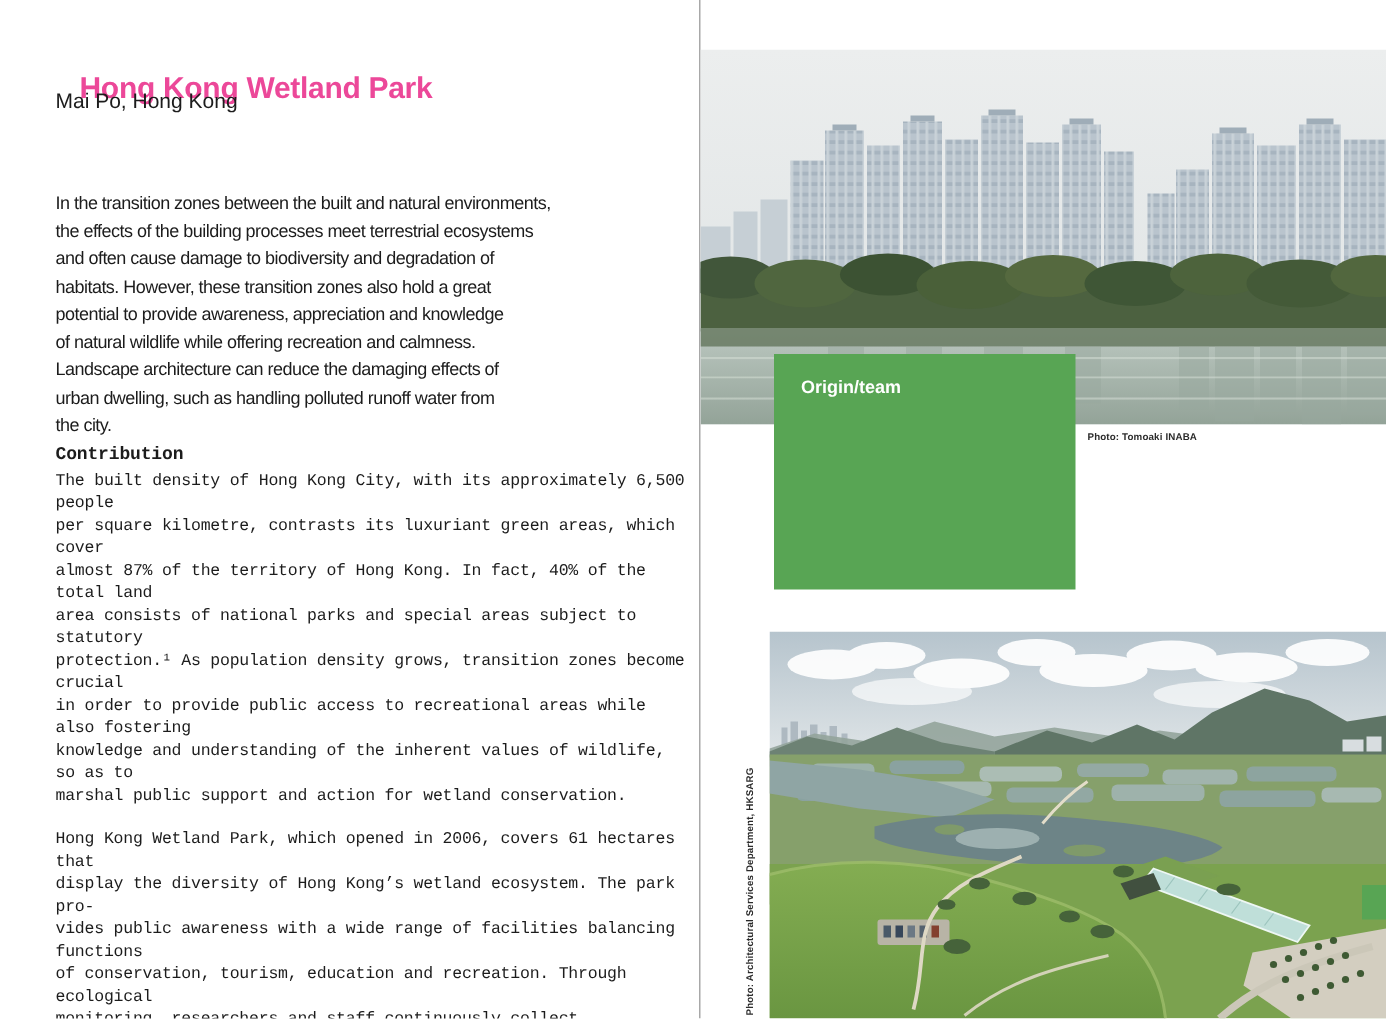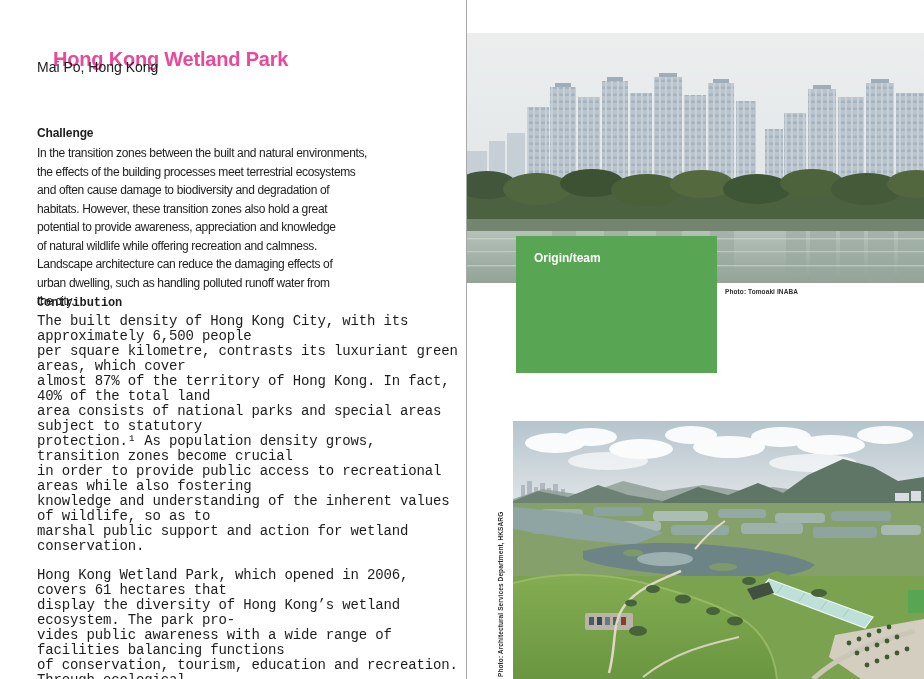--- a/index.html
+++ b/index.html
@@ -21,36 +21,36 @@
   }
   .section{position:absolute;left:37px;width:424px;color:#1c1c1c;}
   .section h2{margin:0 0 4px 0;font-size:12px;line-height:14px;font-weight:700;letter-spacing:-0.1px;}
   .sec-challenge{top:126px;}
   .sec-contribution{top:296px;font-family:Liberation Mono, monospace;}
   .body-lg{
     margin:0;font-size:12px;line-height:18.5px;font-weight:400;letter-spacing:-0.35px;
     white-space:pre-line;
   }
   .body-sm{
-    margin:0 0 14px 0;font-size:14px;line-height:15px;font-weight:400;letter-spacing:-0.15px;
+    margin:0 0 14px 0;font-size:11px;line-height:15px;font-weight:400;letter-spacing:-0.15px;
     white-space:pre-line;
   }
 
   
   .divider{position:absolute;left:466px;top:0;width:1px;height:679px;background:#a8a8a8;}
 
   
   figure{margin:0;padding:0;}
   .photo1{position:absolute;left:467px;top:33px;width:457px;height:250px;}
   .photo2{position:absolute;left:513px;top:421px;width:411px;height:258px;}
   .photo1 svg,.photo2 svg{display:block;width:100%;height:100%;}
 
   
   .origin-box{
-    position:absolute;left:516px;top:236px;width:201px;height:137px;
+    position:absolute;left:516px;top:236px;width:201px;height:157px;
     box-sizing:border-box;padding:15px 18px;color:#ffffff;z-index:5;
   }
   .origin-box h3{margin:0 0 5px 0;font-size:12px;line-height:15px;font-weight:700;}
   .origin-box p{margin:0;font-size:11px;line-height:15px;font-weight:400;white-space:pre-line;}
 
   
   .credit-h{
     position:absolute;left:725px;top:288px;
     font-size:6.5px;font-weight:700;color:#2b2b2b;letter-spacing:0.1px;
   }
@@ -65,21 +65,20 @@
 </style>
 </head>
 <body>
 
 <div class="page">
 
   <h1 class="title">Hong Kong Wetland Park</h1>
   <p class="subtitle">Mai Po, Hong Kong</p>
 
   <section class="section sec-challenge">
-    <h2>Challenge</h2>
     <p class="body-lg">In the transition zones between the built and natural environments,
 the effects of the building processes meet terrestrial ecosystems
 and often cause damage to biodiversity and degradation of
 habitats. However, these transition zones also hold a great
 potential to provide awareness, appreciation and knowledge
 of natural wildlife while offering recreation and calmness.
 Landscape architecture can reduce the damaging effects of
 urban dwelling, such as handling polluted runoff water from
 the city.</p>
   </section>

